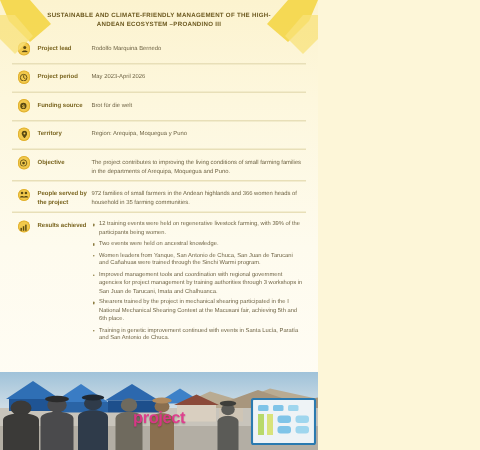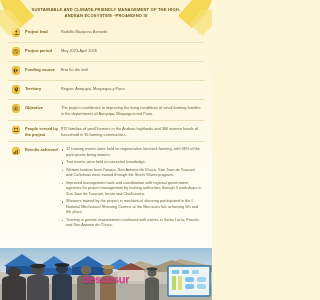--- a/index.html
+++ b/index.html
@@ -344,16 +344,16 @@
       <g fill="#5b5b57">
         <ellipse cx="152" cy="25" rx="4.5" ry="3.8"></ellipse>
         <path d="M145 52 L145 33 C145 28 159 28 159 33 L159 52 Z"></path>
       </g>
 
       <ellipse cx="38" cy="18" rx="8" ry="2.2" fill="#2b2b2b"></ellipse>
       <ellipse cx="62" cy="17" rx="7.5" ry="2" fill="#1f2730"></ellipse>
       <ellipse cx="108" cy="19" rx="6.5" ry="2" fill="#b08a5e"></ellipse>
       <ellipse cx="152" cy="21" rx="5.5" ry="1.8" fill="#3e3e3a"></ellipse>
     </svg>
-    <div class="watermark">descosur</div>
+    <div class="watermark">project</div>
   </div>
 
 </div>
 
 </body></html>

